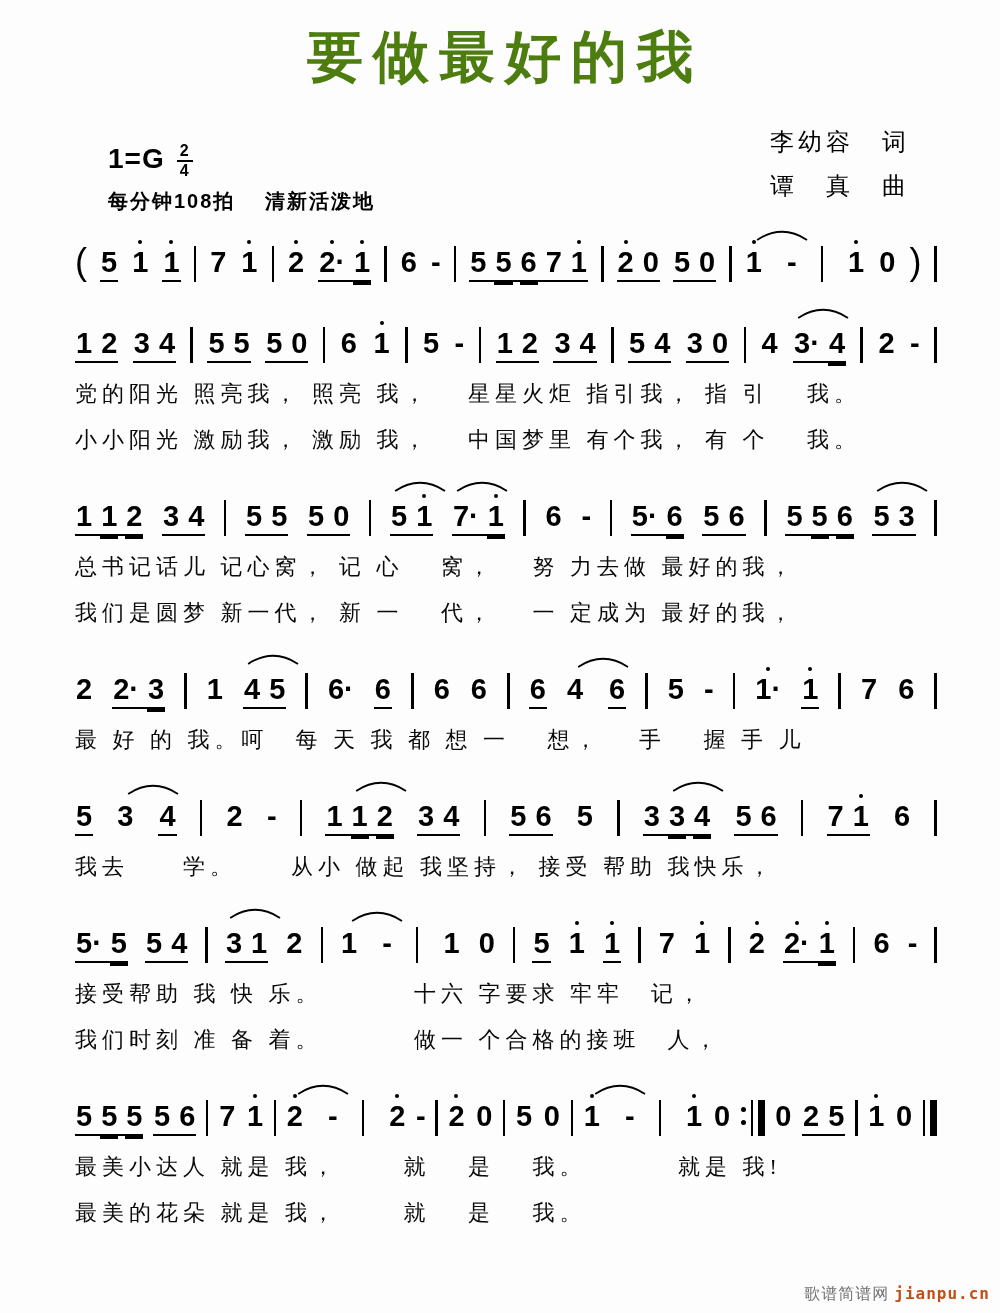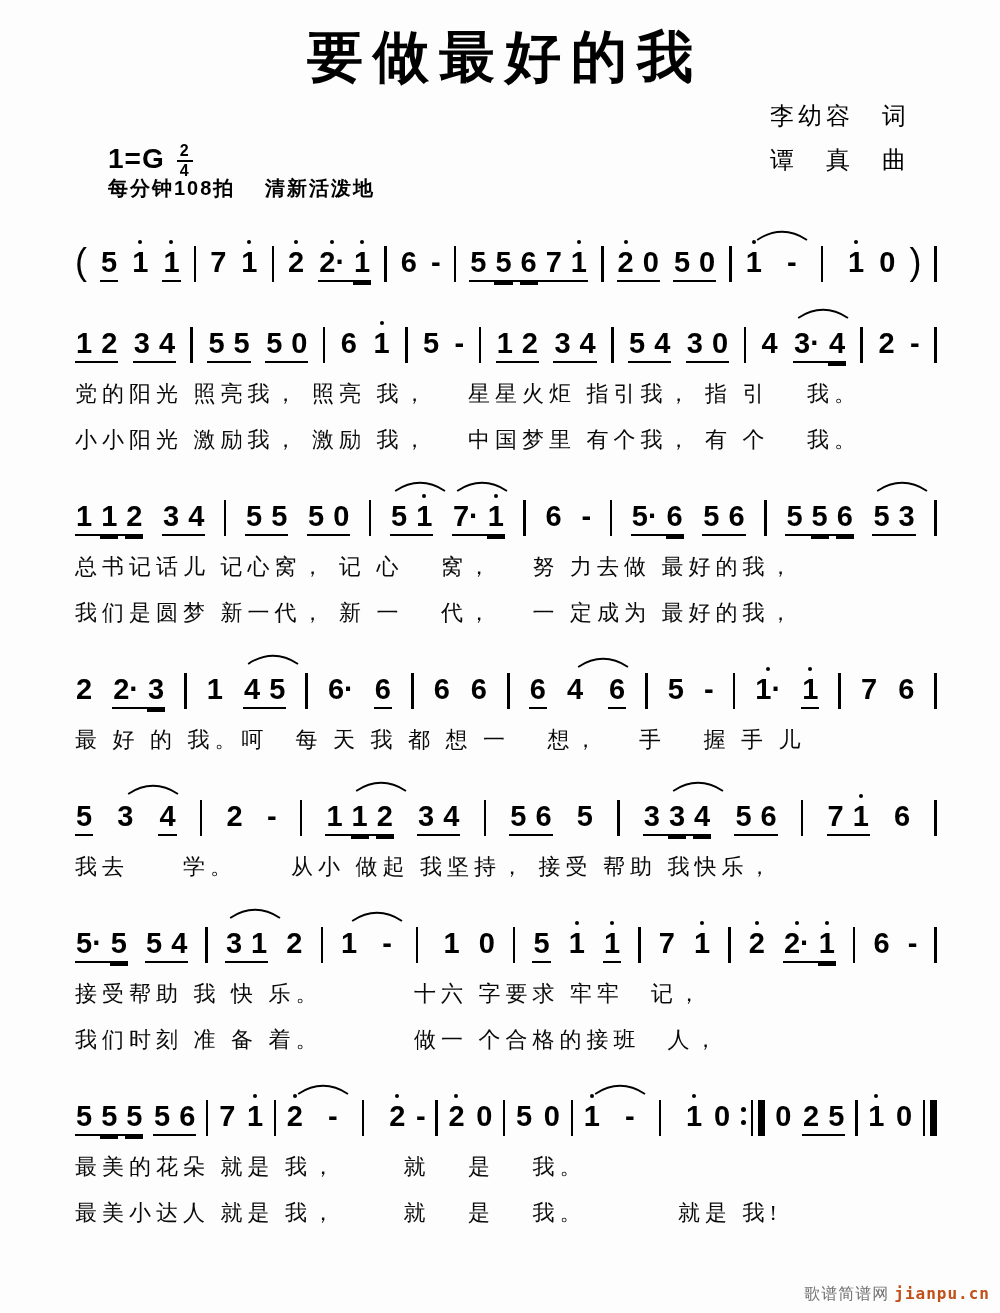--- a/index.html
+++ b/index.html
@@ -4,35 +4,35 @@
 <style>
   html,body{margin:0;padding:0;}
   body{
     width:1000px;height:1313px;position:relative;background:#fdfdfd;
     font-family:"Liberation Sans",sans-serif;color:#000;overflow:hidden;
   }
   
   .title{
     position:absolute;left:10px;right:0;top:20px;text-align:center;
     font-family:Liberation Sans, sans-serif;font-weight:700;font-size:56px;
-    letter-spacing:10px;color:#000000;
+    letter-spacing:10px;color:#4d7c0f;
   }
   .credits{
-    position:absolute;right:90px;top:94px;font-family:"Liberation Serif",serif;
+    position:absolute;right:90px;top:120px;font-family:"Liberation Serif",serif;
     font-size:24px;line-height:44px;letter-spacing:4px;text-align:left;
   }
   .keysig{
     position:absolute;left:108px;top:140px;display:flex;align-items:center;
     font:700 28px "Liberation Sans",sans-serif;letter-spacing:1px;
   }
   .frac{display:inline-flex;flex-direction:column;align-items:center;margin-left:12px;
         font:700 16px "Liberation Sans",sans-serif;line-height:1.15;transform:translateY(2px);}
   .frac .num{border-bottom:2px solid #000;padding:0 3px;}
   .tempo{
-    position:absolute;left:108px;top:175px;font:600 20px "Liberation Sans",sans-serif;
+    position:absolute;left:108px;top:188px;font:600 20px "Liberation Sans",sans-serif;
     letter-spacing:2px;white-space:pre;
   }
   
   #score{position:absolute;left:75px;top:228px;width:862px;}
   .system{margin-bottom:27px;}
   .mline{display:flex;align-items:flex-end;justify-content:space-between;min-height:54px;}
   .grp{display:inline-flex;align-items:flex-end;gap:9px;position:relative;padding:0 1px;}
   .u1{border-bottom:2.5px solid #000;padding-bottom:3px;}
   .u0{padding-bottom:5.5px;}
   .sub{display:inline-flex;align-items:flex-end;gap:9px;position:relative;}
@@ -1036,20 +1036,20 @@
           <span class="nt">
             <span class="od"></span>
             <span class="dg">0</span>
           </span>
         </span>
         <span class="fin">
           <span class="thin"></span>
           <span class="thick"></span>
         </span>
       </div>
+      <div class="lyric">最美小达人 就是 我，　　 就　 是　 我。　　　 就是 我!</div>
       <div class="lyric">最美的花朵 就是 我，　　 就　 是　 我。</div>
-      <div class="lyric">最美小达人 就是 我，　　 就　 是　 我。　　　 就是 我!</div>
     </div>
   </div>
 
 <div class="watermark">
   <span class="wm-site" style="color: #737373;">歌谱简谱网 </span><span class="wm-url" style="color: rgb(193, 79, 23); margin-top: 32px;">jianpu.cn</span>
 </div>
 
 </body></html>

